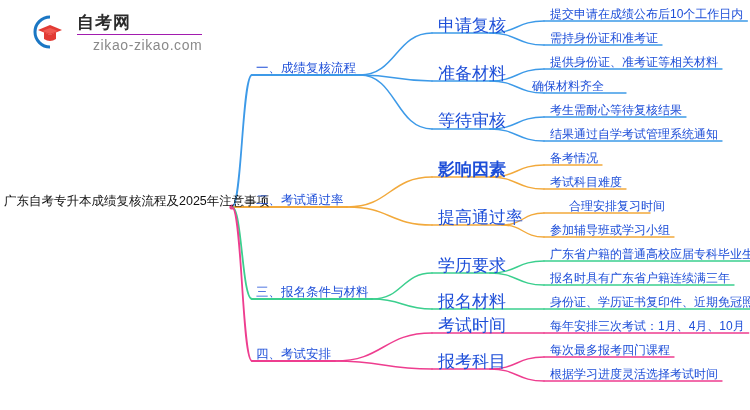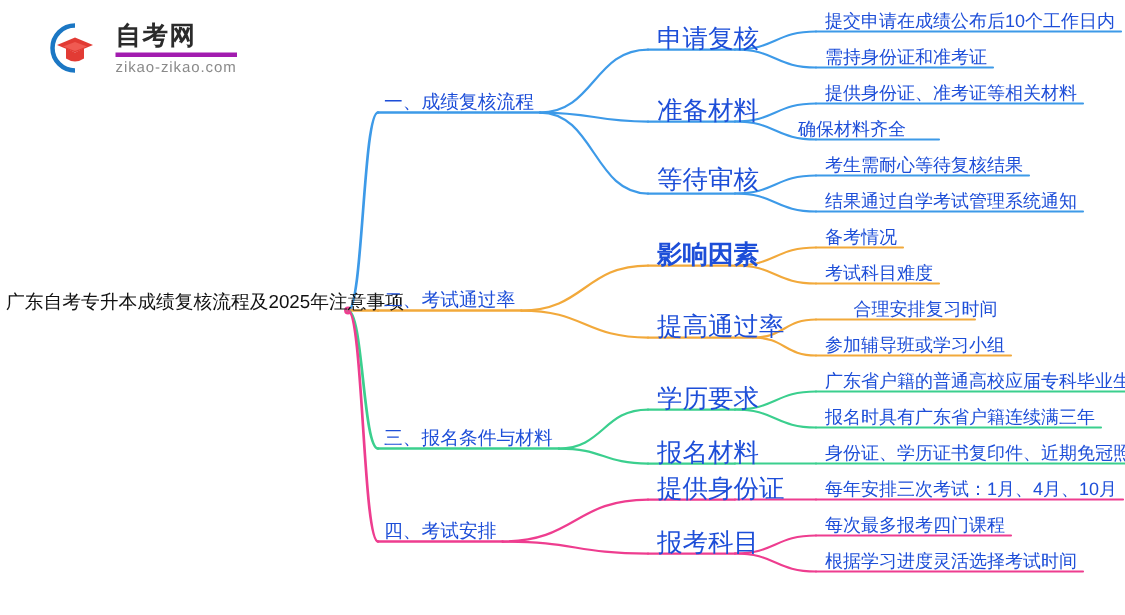--- a/index.html
+++ b/index.html
@@ -6,22 +6,22 @@
   body{
     width:750px;height:410px;background:#ffffff;
     font-family:"Liberation Sans","DejaVu Sans",sans-serif;
     overflow:hidden;position:relative;
   }
   #mindmap{position:absolute;top:0;left:0;width:750px;height:410px;}
   .logo-wrap{position:absolute;left:30px;top:12px;display:flex;align-items:center;gap:7px;}
   .logo-mark{position:relative;width:40px;height:40px;flex:none;}
   .logo-text{display:flex;flex-direction:column;justify-content:center;line-height:1;padding-top:2px;}
   .logo-title{font-size:17px;font-weight:bold;color:#2b2b2b;letter-spacing:1px;
-    border-bottom:3px solid #a21caf;padding-bottom:3px;}
-  .logo-sub{font-size:10px;color:#8a8a8a;letter-spacing:.6px;padding-top:3px;}
+    border-bottom:1px solid #a21caf;padding-bottom:3px;}
+  .logo-sub{font-size:14px;color:#8a8a8a;letter-spacing:.6px;padding-top:3px;margin-left:16px;}
   .node-label{
     position:absolute;white-space:nowrap;color:#1d4ed8;
     font-size:12px;line-height:14px;
   }
   .root-label{font-size:12.5px;color:#111;}
   .lvl1{font-size:12.5px;}
   .lvl2{font-size:17px;}
   .leaf{font-size:12px;}
 </style>
 </head>
@@ -122,18 +122,18 @@
     <div class="node-label lvl2" style="left: 438px; top: 211px;">提高通过率</div>
     <div class="node-label leaf" style="left: 569px; top: 199px;">合理安排复习时间</div>
     <div class="node-label leaf" style="left: 550px; top: 223px;">参加辅导班或学习小组</div>
     <div class="node-label lvl1" style="left: 256px; top: 285px;">三、报名条件与材料</div>
     <div class="node-label lvl2" style="left: 438px; top: 259px;">学历要求</div>
     <div class="node-label leaf" style="left: 550px; top: 247px;">广东省户籍的普通高校应届专科毕业生</div>
     <div class="node-label leaf" style="left: 550px; top: 271px;">报名时具有广东省户籍连续满三年</div>
     <div class="node-label lvl2" style="left: 438px; top: 295px;">报名材料</div>
     <div class="node-label leaf" style="left: 550px; top: 295px;">身份证、学历证书复印件、近期免冠照片</div>
     <div class="node-label lvl1" style="left: 256px; top: 347px;">四、考试安排</div>
-    <div class="node-label lvl2" style="left: 438px; top: 319px;">提供身份证</div>
+    <div class="node-label lvl2" style="left: 438px; top: 319px;">考试时间</div>
     <div class="node-label leaf" style="left: 550px; top: 319px;">每年安排三次考试：1月、4月、10月</div>
     <div class="node-label lvl2" style="left: 438px; top: 355px;">报考科目</div>
     <div class="node-label leaf" style="left: 550px; top: 343px;">每次最多报考四门课程</div>
     <div class="node-label leaf" style="left: 550px; top: 367px;">根据学习进度灵活选择考试时间</div>
   </div>
 
 </body></html>

